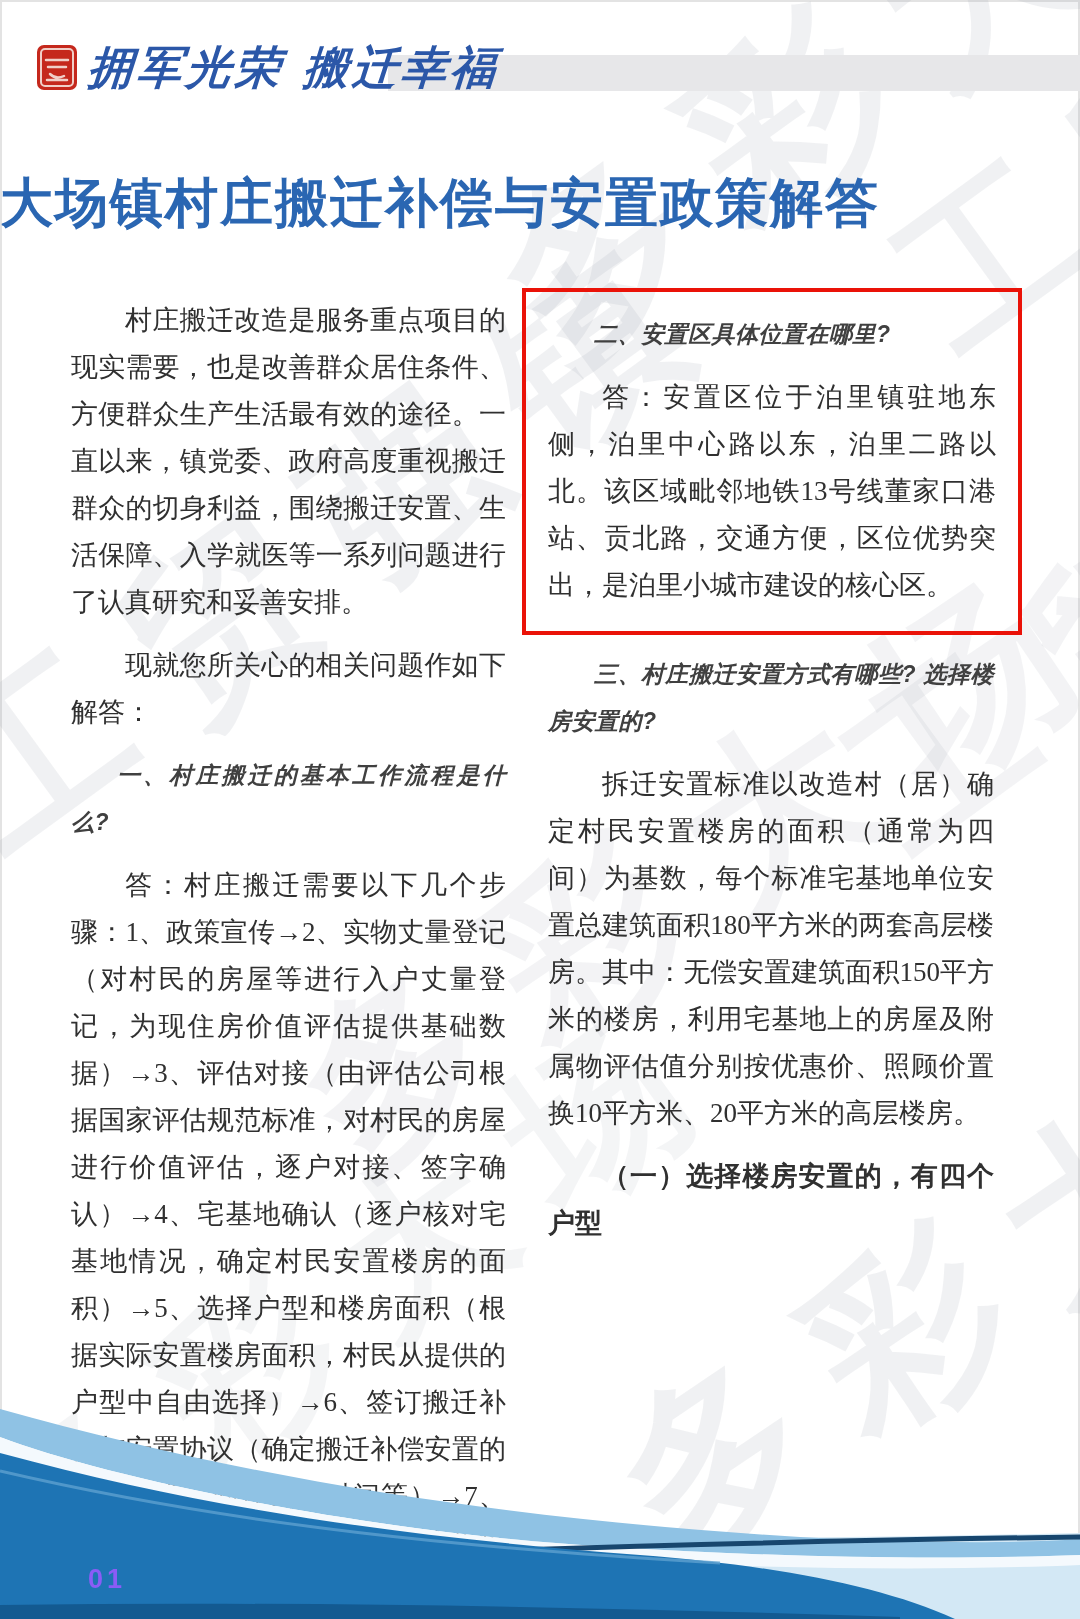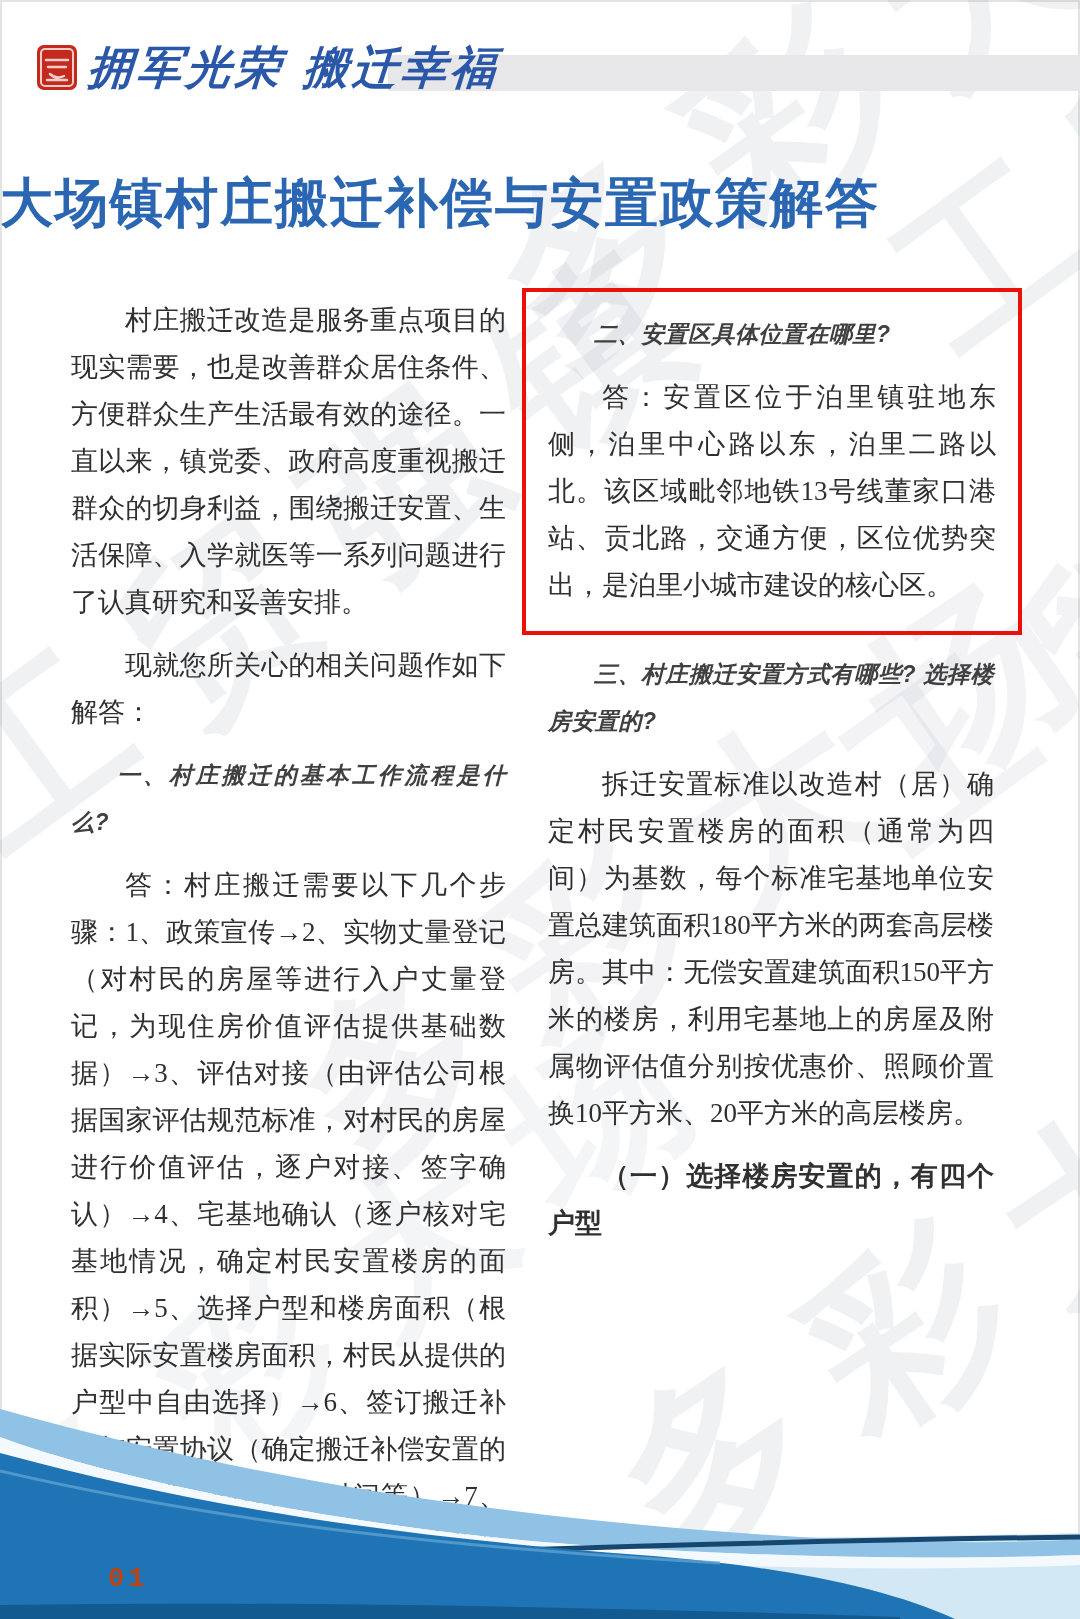--- a/index.html
+++ b/index.html
@@ -57,23 +57,23 @@
     font-family:"Liberation Sans","DejaVu Sans",sans-serif;
     letter-spacing:0.5px;text-align:justify;font-style:italic;
   }
   .red-box{
     border:4px solid #ea1208;margin:7px -12px 6px -10px;padding:3px 6px 6px 6px;
   }
   .bold-line{font-weight:700;}
   
   .footer-waves{position:absolute;left:0;bottom:0;width:1080px;height:232px;z-index:3;}
   .page-number{
-    position:absolute;left:108px;top:1564px;z-index:4;
-    font-family:Liberation Mono, monospace;
-    font-size:27px;font-weight:700;color:#c2410c;letter-spacing:4px;
+    position:absolute;left:88px;top:1564px;z-index:4;
+    font-family:Liberation Sans, sans-serif;
+    font-size:27px;font-weight:700;color:#8b5cf6;letter-spacing:4px;
   }
 </style>
 </head>
 <body>
 
 <div class="page">
 
   <span class="wm wm-1">多彩大场</span>
   <span class="wm wm-2">工贸强镇</span>
   <span class="wm wm-3">工贸强镇</span>

